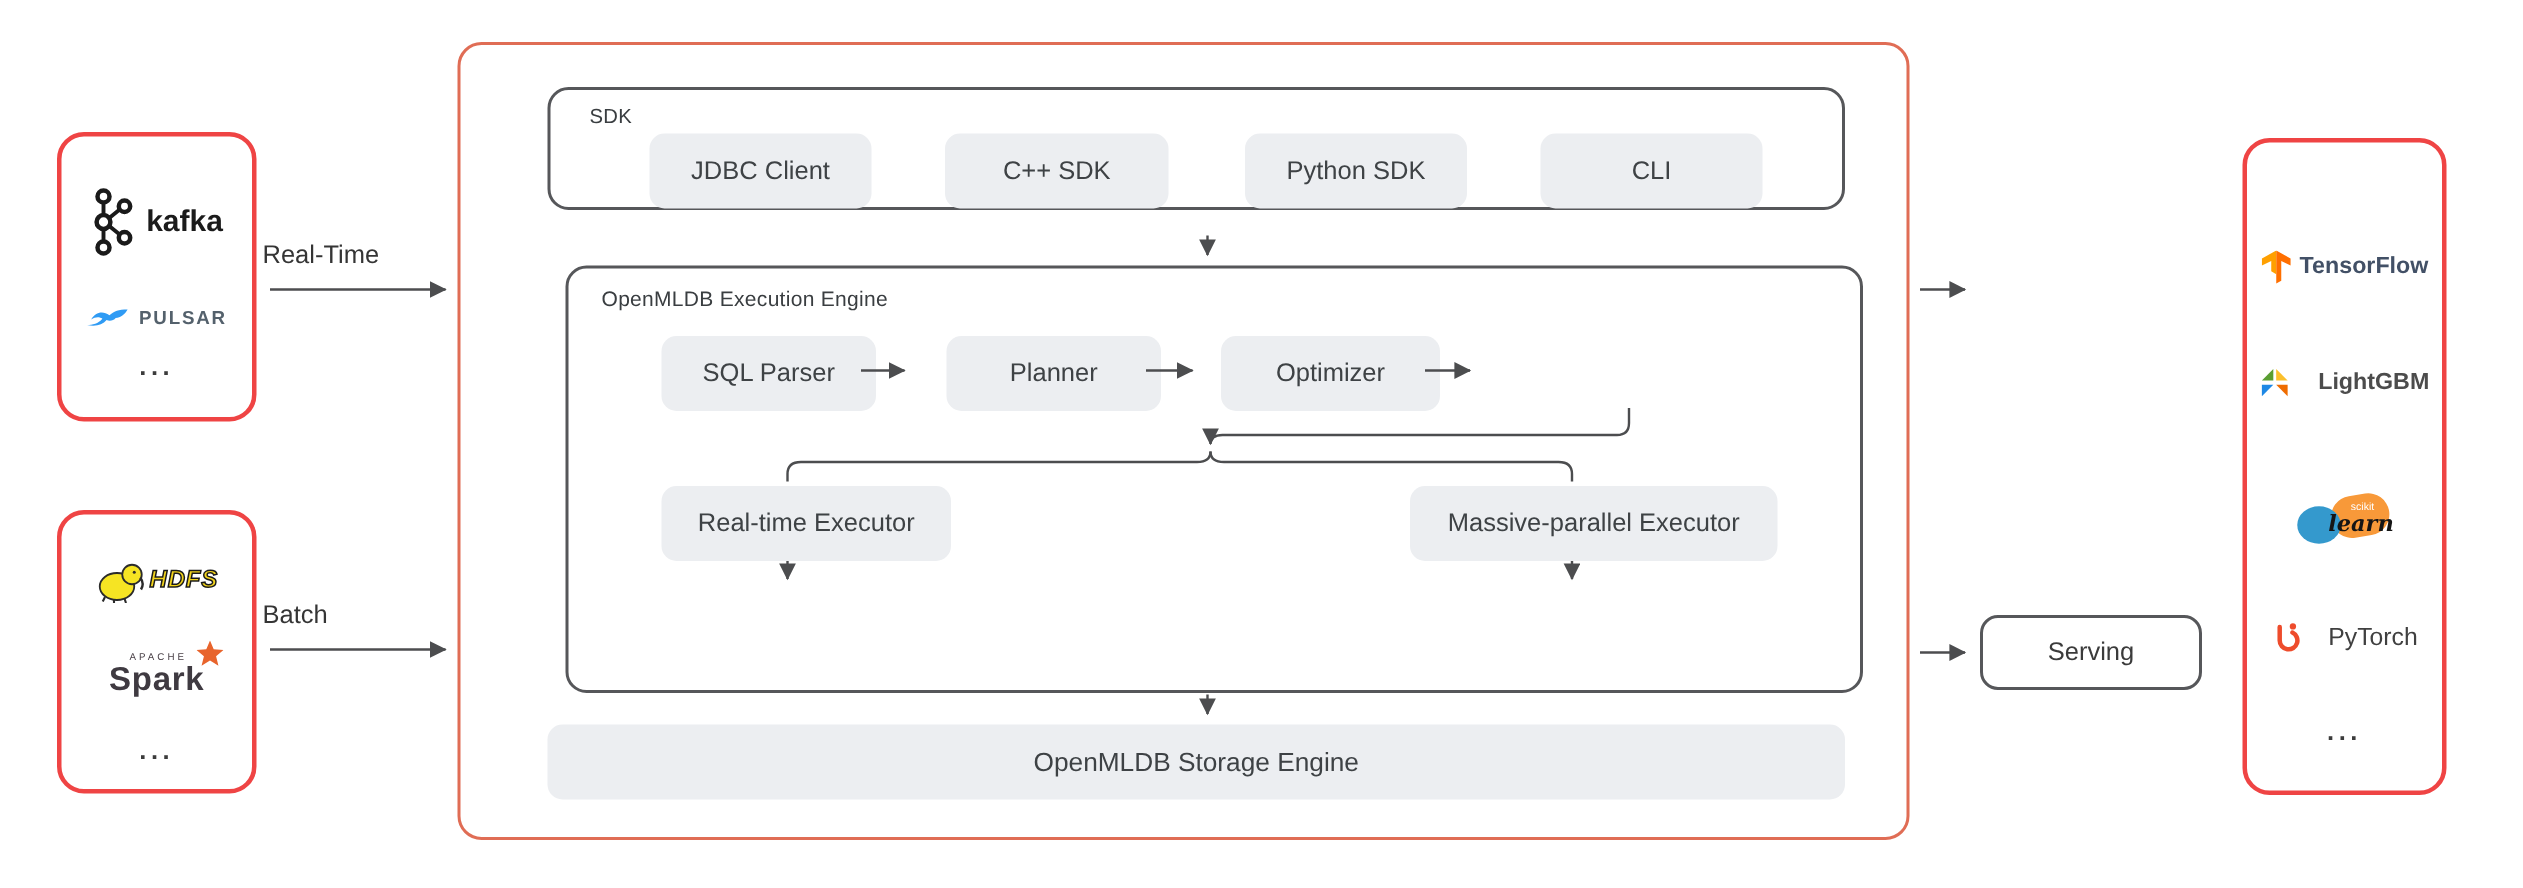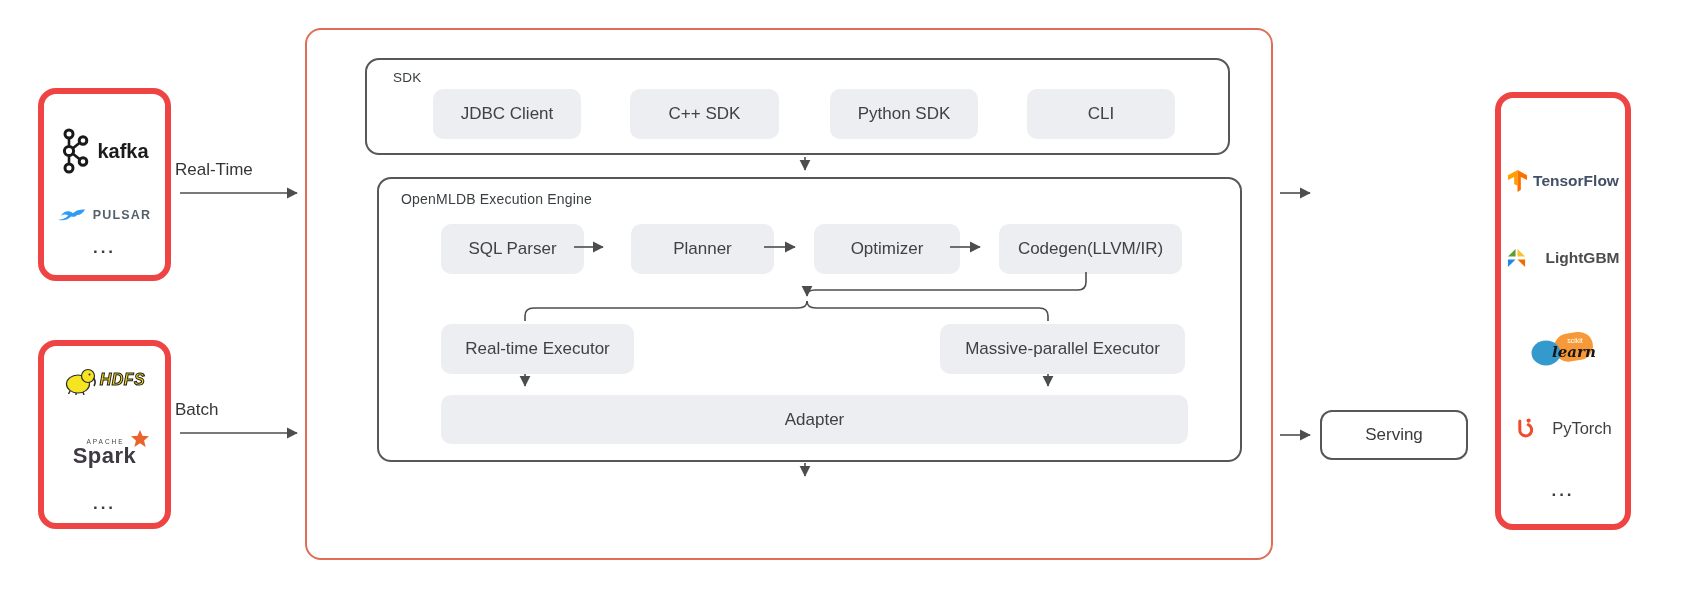--- a/index.html
+++ b/index.html
@@ -1,28 +1,28 @@
 <!DOCTYPE html>
 <html><head>
 <meta charset="utf-8">
 <style>
   *{box-sizing:border-box;margin:0;padding:0}
   html,body{background:#fff}
   body{font-family:"Liberation Sans","DejaVu Sans",sans-serif;}
   .canvas{position:relative;width:1682px;height:592px;background:#fff;overflow:hidden;color:#3c4043;}
 
-  .obox{position:absolute;background:#fff;border:6px solid #ef4444;}
+  .obox{position:absolute;background:#fff;border:3px solid #ef4444;}
   .srcbox{border-radius:18px;}
   .fwbox{border-radius:18px;}
 
   .redbox{position:absolute;left:305px;top:28px;width:968px;height:532px;
           border:2px solid #e06d55;border-radius:16px;background:#fff;}
 
   .innerbox{position:absolute;background:#fff;border:2px solid #56575a;border-radius:14px;}
-  .sdkbox{left:365px;top:58px;width:865px;height:97px;padding-left:43px;}
+  .sdkbox{left:365px;top:58px;width:865px;height:82px;padding-left:43px;}
   .enginebox{left:365px;top:177px;width:865px;height:285px;margin-left:12px;}
 
   .boxtitle{position:absolute;font-size:13.5px;color:#3a3e41;letter-spacing:.2px;}
 
   .pill{position:absolute;height:50px;background:#eceef1;border-radius:10px;
         display:flex;align-items:center;justify-content:center;
         font-size:17px;color:#3e4245;white-space:nowrap;}
 
   .storagebar{position:absolute;left:365px;top:483px;width:865px;height:50px;
         background:#eceef1;border-radius:10px;display:flex;align-items:center;
@@ -78,21 +78,21 @@
         <path d="M29 2 C22 2 20 3 16 6 C11 2.5 6 4 3 9 C6 7 9 7 11 8.5 C8 12 4 13 0 13 C6 14.5 11 13 14 9.5 C16 10.5 19 10 20.5 8 C24 8 27 5.5 29 2 Z" fill="#2f9bf4"></path>
       </svg>
       <span class="pulsar-text">PULSAR</span>
     </div>
     <div class="row" style="top:144px;height:20px;">
       <span class="dots">...</span>
     </div>
   </div>
 
   <div class="obox srcbox" style="left:38px;top:340px;width:133px;height:189px;">
-    <div class="row" style="top:12px;height:44px;gap:4px;text-align:right;">
+    <div class="row" style="top:22px;height:44px;gap:4px;text-align:right;">
       <svg width="32" height="30" viewBox="0 0 32 30">
         <ellipse cx="14" cy="19" rx="11.5" ry="9" fill="#f6e423" stroke="#2b2b2b" stroke-width="1.2"></ellipse>
         <circle cx="24" cy="11" r="6.5" fill="#f6e423" stroke="#2b2b2b" stroke-width="1.2"></circle>
         <path d="M29.5 13 q 3 4 0.5 8" fill="none" stroke="#2b2b2b" stroke-width="1.6"></path>
         <circle cx="25.5" cy="9.5" r="1" fill="#2b2b2b"></circle>
         <path d="M6 26 l-1.5 3 M12 28 l0 2 M19 27 l1 3" stroke="#2b2b2b" stroke-width="1.4"></path>
       </svg>
       <span class="hdfs-text">HDFS</span>
     </div>
     <div class="row" style="top:82px;height:50px;">
@@ -120,26 +120,25 @@
     <div class="pill" style="left:463px;top:29px;width:148px;">Python SDK</div>
     <div class="pill" style="left:263px;top:29px;width:149px;">C++ SDK</div>
     <div class="pill" style="left:660px;top:29px;width:148px;">CLI</div>
   </div>
 
   <div class="innerbox enginebox">
     <span class="boxtitle" style="left:22px;top:12px;font-size:14px;">OpenMLDB Execution Engine</span>
     <div class="pill" style="left:252px;top:45px;width:143px;">Planner</div>
     <div class="pill" style="left:62px;top:45px;width:143px;">SQL Parser</div>
     <div class="pill" style="left:435px;top:45px;width:146px;">Optimizer</div>
-    <div class="pill" style="left:620px;top:45px;width:183px;">Codegen(LLVM/IR)</div>
     <div class="pill" style="left:62px;top:145px;width:193px;">Real-time Executor</div>
     <div class="pill" style="left:561px;top:145px;width:245px;">Massive-parallel Executor</div>
-    <div class="pill" style="left:62px;top:216px;width:747px;height:49px;">Adapter</div>
-  </div>
-
+  </div>
+
+  <div class="storagebar">OpenMLDB Storage Engine</div>
 
   <div class="outbox" style="left:1320px;top:410px;">Serving</div>
 
   <div class="obox fwbox" style="left:1495px;top:92px;width:136px;height:438px;">
     <div class="row" style="top:68px;height:30px;gap:5px;">
       <svg width="21" height="23" viewBox="0 0 22 24">
         <polygon points="11,0 1,5.5 1,10.5 7.5,7.2 7.5,14.5 11,16.5" fill="#ffa000"></polygon>
         <polygon points="11,0 21,5.5 21,10.5 14.5,7.2 14.5,21 11,23" fill="#ff6f00"></polygon>
       </svg>
       <span class="tf-text">TensorFlow</span>

